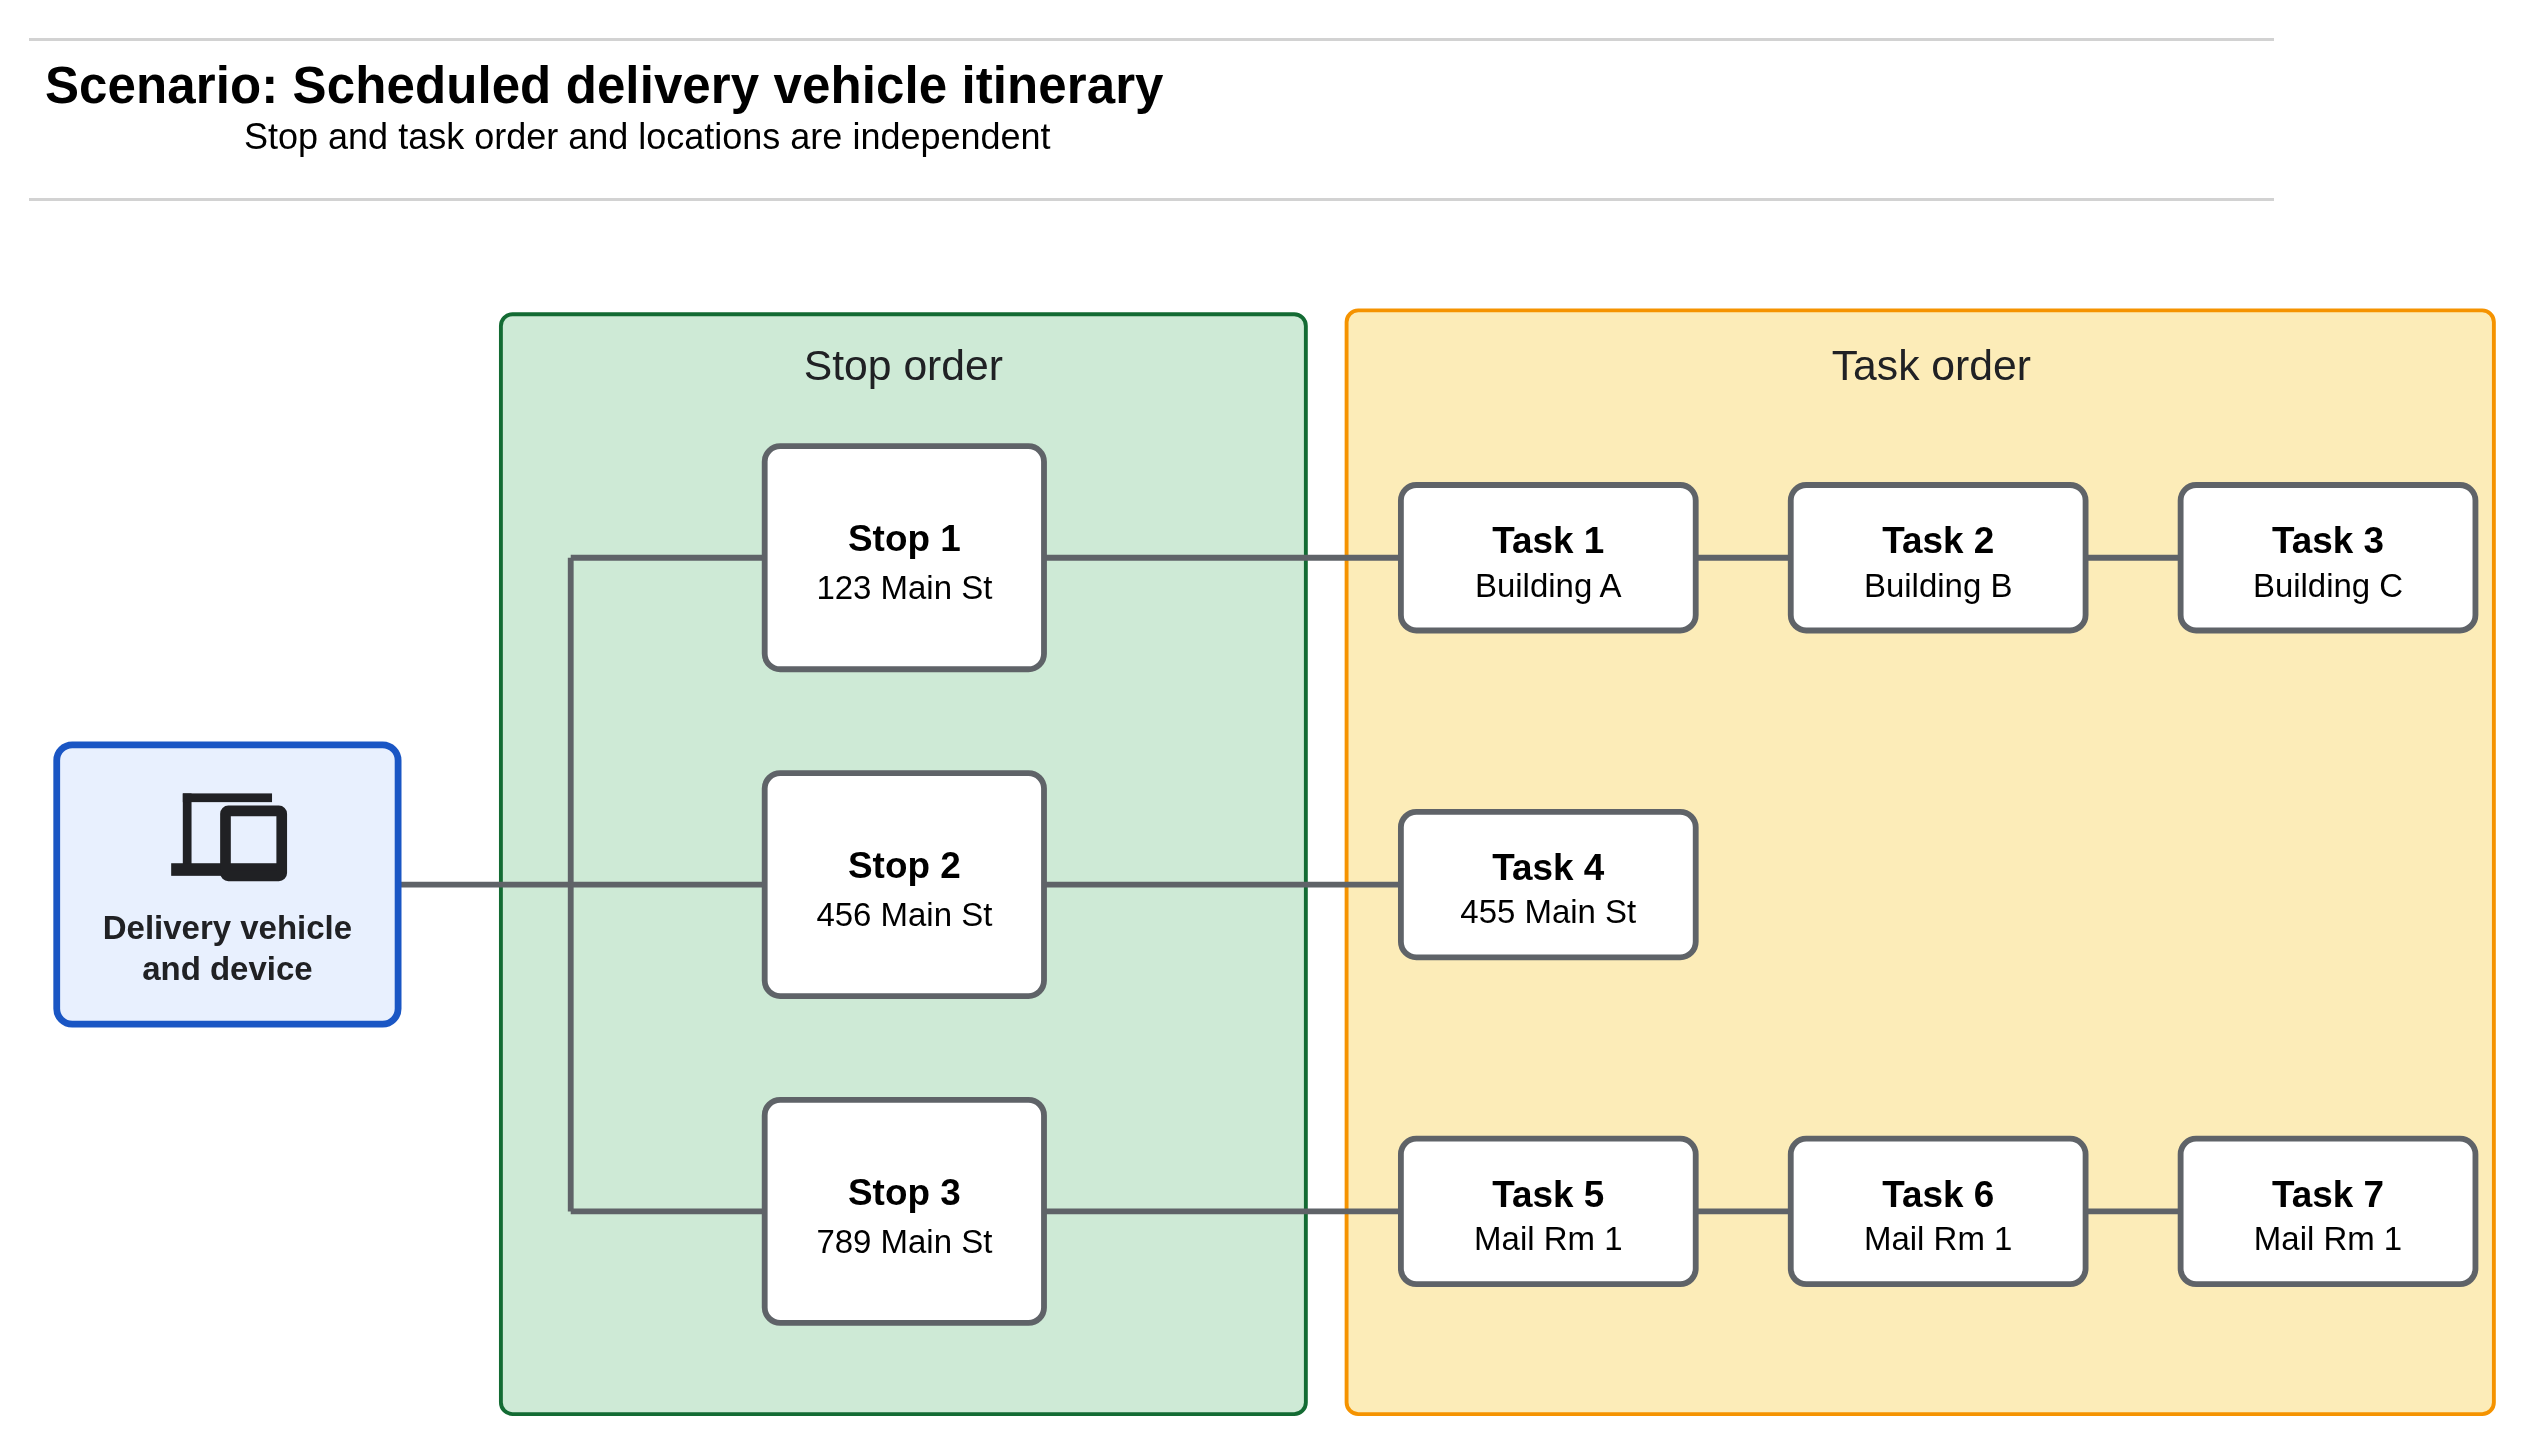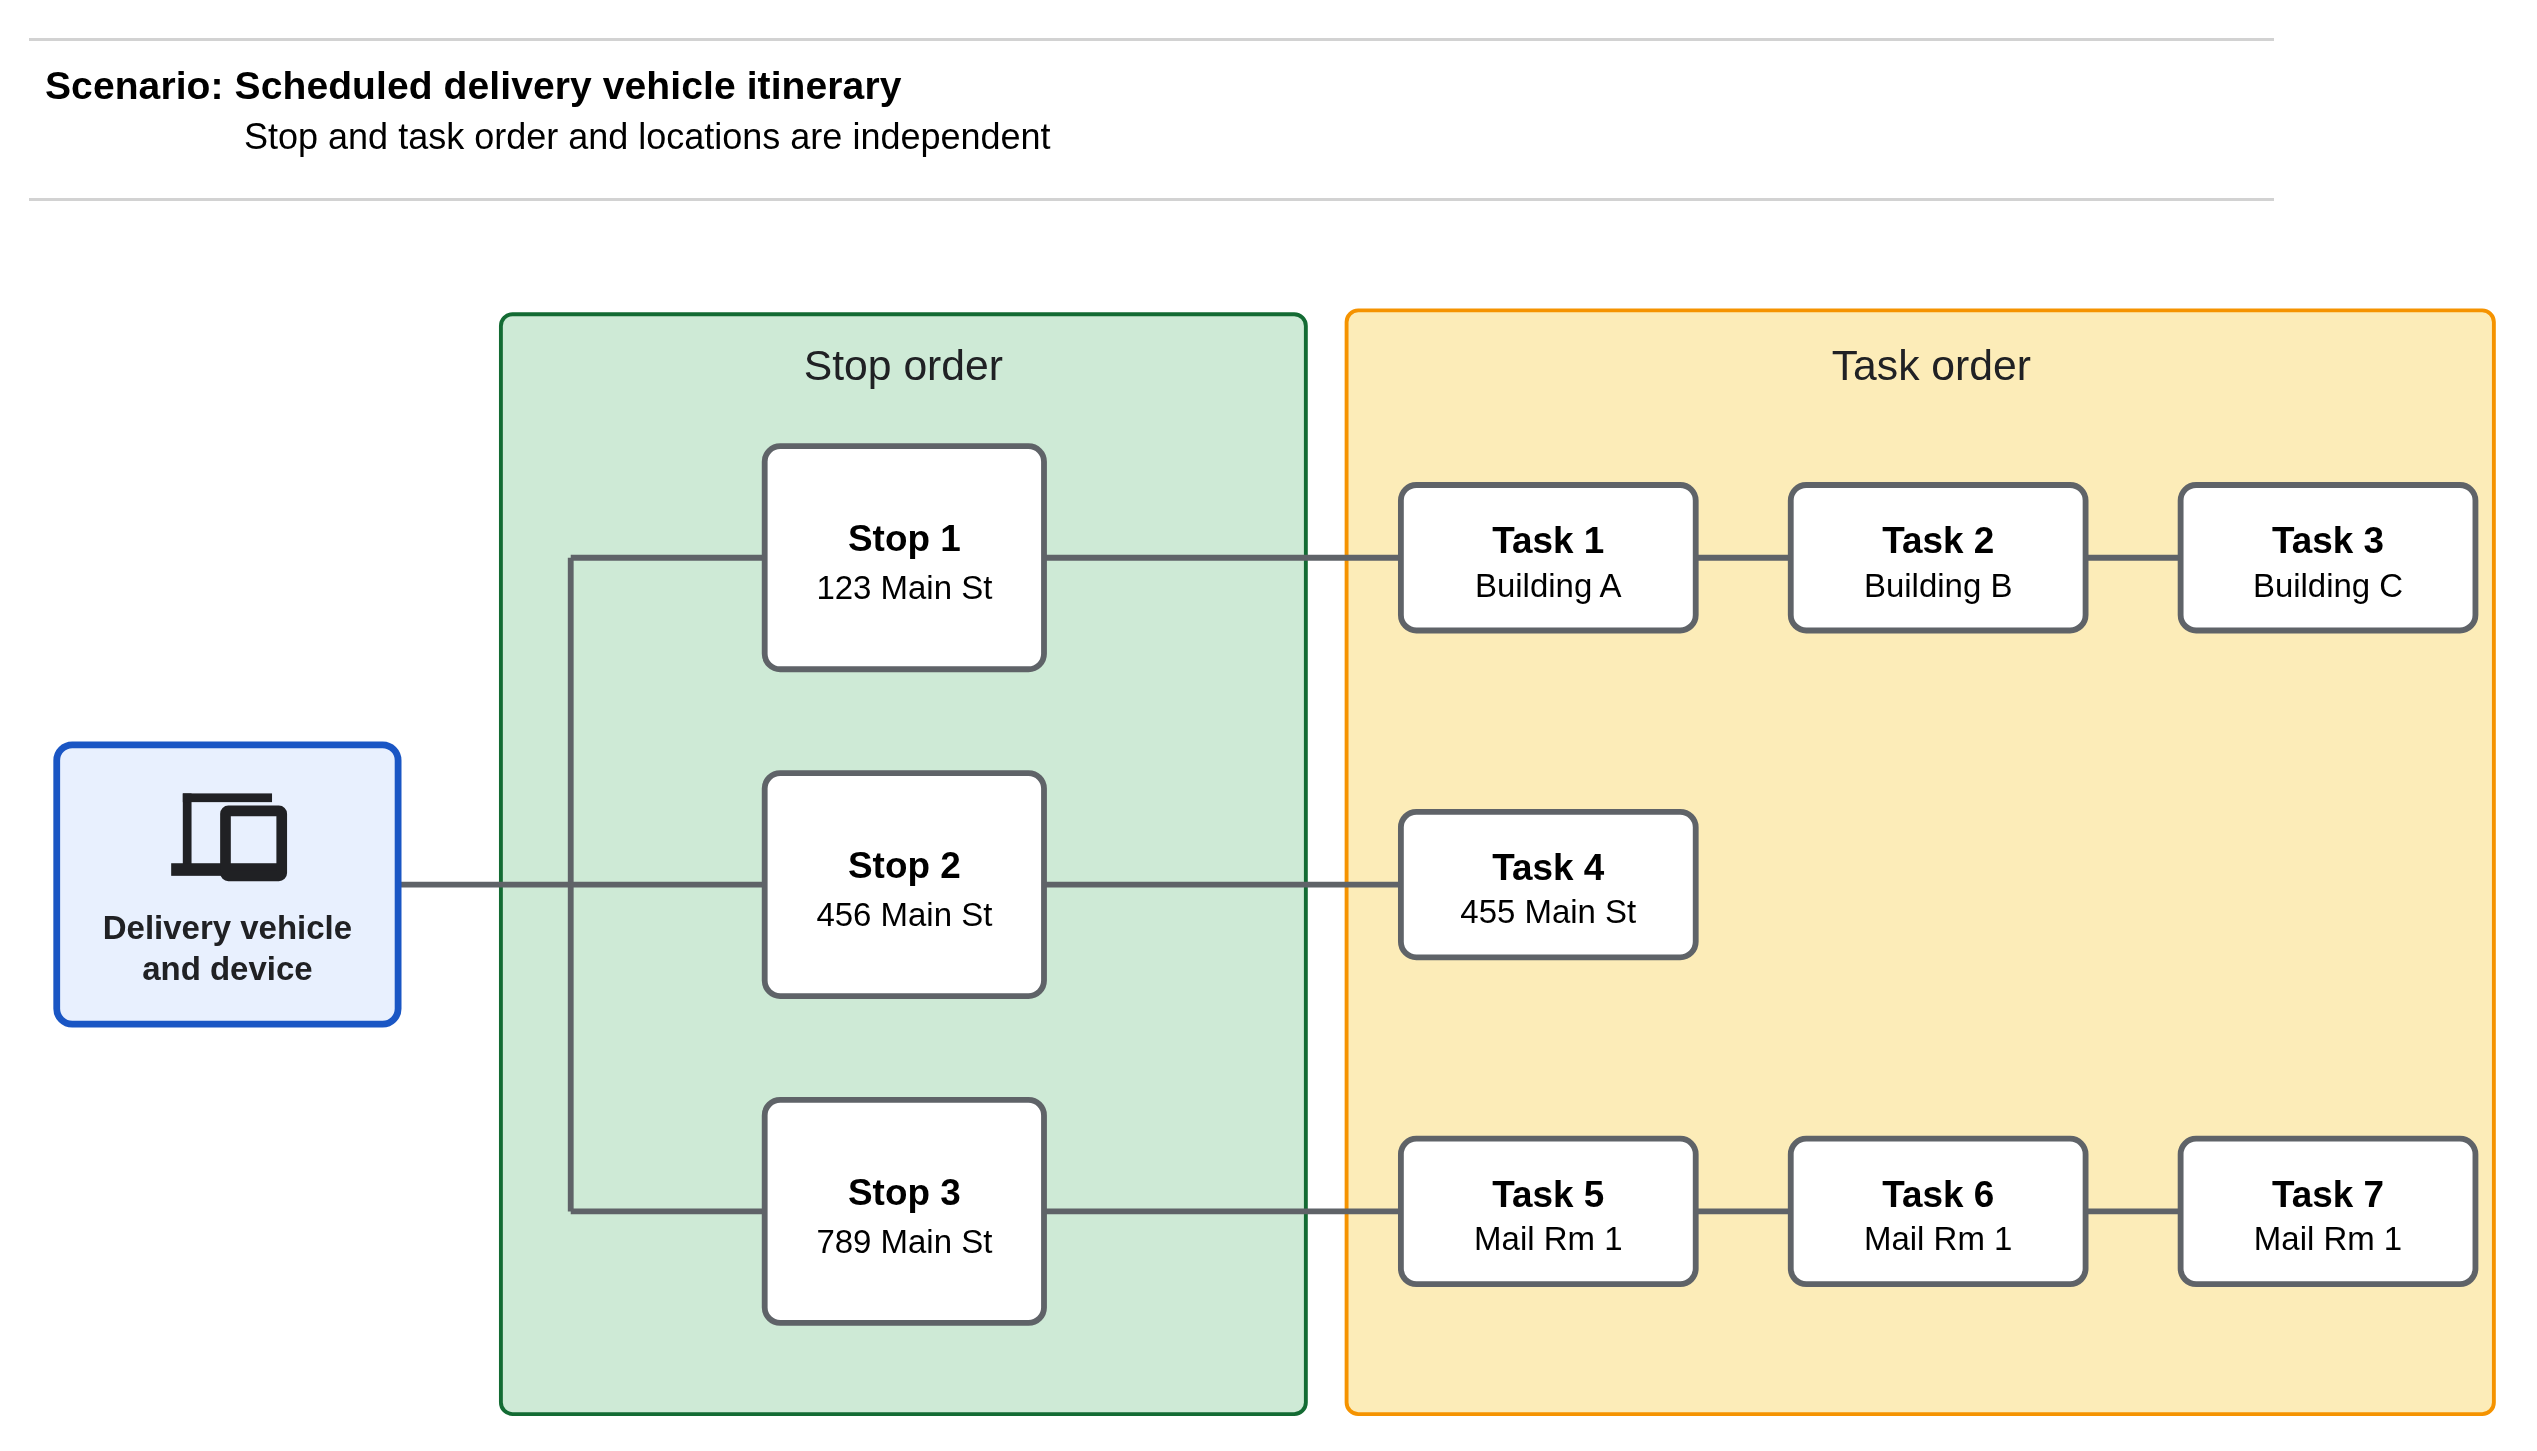--- a/index.html
+++ b/index.html
@@ -29,22 +29,22 @@
     width: 2245px;
     height: 2.9px;
     background: #d2d2d2;
   }
   #rule-top  { top: 38px; }
   #rule-bot  { top: 198px; }
 
   #scenario-title {
     position: absolute;
     left: 45px;
-    top: 64px;
-    font-size: 39px;
+    top: 56px;
+    font-size: 51px;
     font-weight: bold;
     color: #000000;
     letter-spacing: 0.1px;
     white-space: nowrap;
   }
   #scenario-subtitle {
     position: absolute;
     left: 244px;
     top: 116px;
     font-size: 36px;

